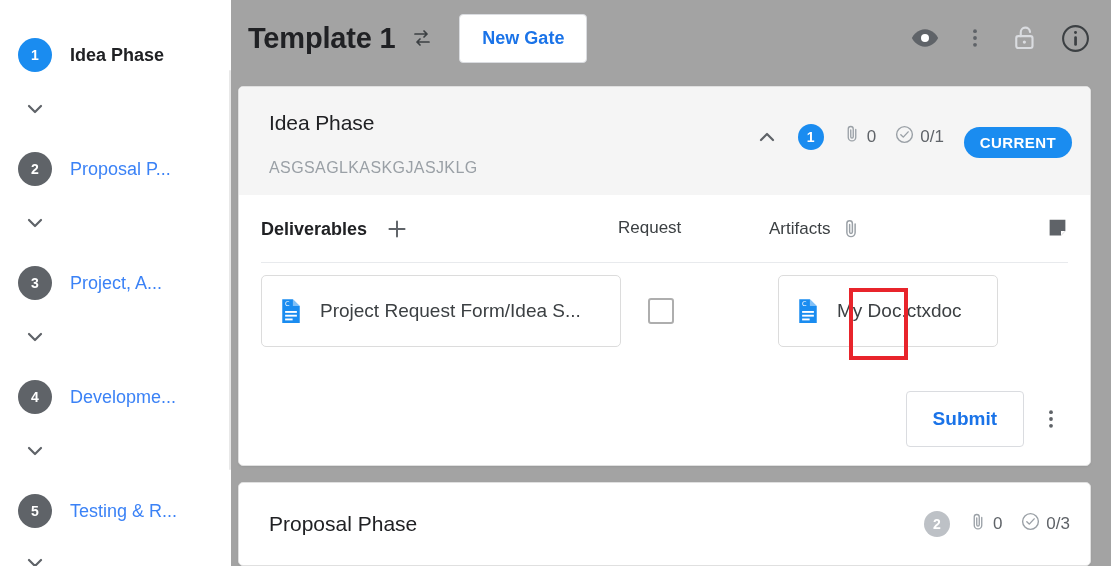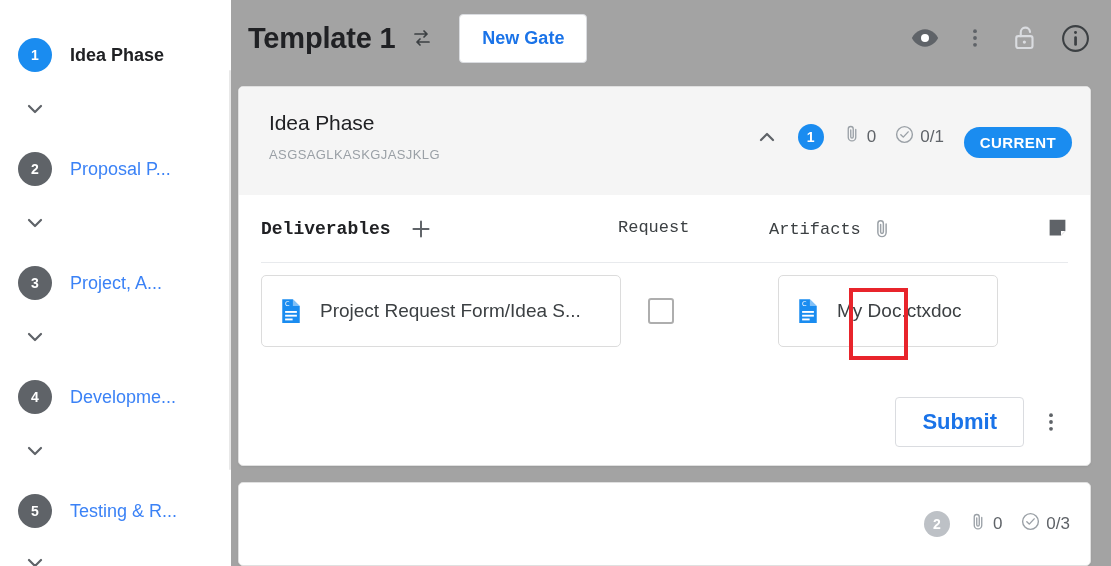--- a/index.html
+++ b/index.html
@@ -113,22 +113,22 @@
     padding: 24px 22px 18px 30px;
     position: relative;
     height: 108px;
   }
   .phase-title-row { display: flex; align-items: center; }
   .phase-title {
     font-size: 21px; color: #202124; font-weight: 400;
     letter-spacing: -0.1px;
   }
   .phase-sub {
-    margin-top: 12px;
-    font-size: 13px; color: #9aa0a6; letter-spacing: 0.4px;
+    margin-top: 24px;
+    font-size: 16px; color: #9aa0a6; letter-spacing: 0.4px;
   }
   .phase-meta {
     position: absolute; right: 18px; top: 28px;
     display: flex; align-items: center; gap: 0;
   }
   .collapse-btn {
     width: 34px; height: 34px;
     display: flex; align-items: center; justify-content: center;
     cursor: pointer; margin-right: 14px;
   }
@@ -154,21 +154,20 @@
     cursor: pointer;
     margin-top: 12px;
   }
 
   
   .table-head {
     position: relative;
     margin: 0 22px; padding: 22px 0 16px 0;
     border-bottom: 1px solid #e8eaed;
     height: 68px;
-    font-family: Liberation Mono, monospace;
   }
   .th { position: absolute; display: flex; align-items: center; }
   .th-deliverables { left: 0; top: 20px; }
   .th-deliverables .lbl { font-size: 18px; font-weight: 700; color: #202124; }
   .plus-btn {
     margin-left: 16px; width: 28px; height: 28px;
     display: flex; align-items: center; justify-content: center; cursor: pointer;
   }
   .th-status { left: 357px; top: 23px; font-size: 17px; color: #3c4043; }
   .th-artifacts { left: 508px; top: 23px; }
@@ -207,24 +206,24 @@
     width: 59px; height: 72px;
     border: 4px solid #e8242b;
     pointer-events: none;
   }
 
   .row-actions {
     position: absolute; right: 22px; bottom: 18px;
     display: flex; align-items: center;
   }
   .submit-btn {
-    height: 50px; padding: 0 26px;
+    height: 56px; padding: 0 26px;
     border: 1px solid #dadce0; border-radius: 4px;
     background: #ffffff; color: #1a73e8;
-    font-size: 22px; font-weight: 700;
+    font-size: 19px; font-weight: 700;
     font-family: "Liberation Sans", sans-serif;
     display: flex; align-items: center; justify-content: center;
     cursor: pointer;
   }
   .kebab {
     margin-left: 10px; width: 34px; height: 46px;
     display: flex; align-items: center; justify-content: center; cursor: pointer;
   }
 
   .phase2-row {
@@ -440,20 +439,21 @@
             <circle cx="12" cy="5.2" r="1.9" fill="#5f6368"></circle>
             <circle cx="12" cy="12" r="1.9" fill="#5f6368"></circle>
             <circle cx="12" cy="18.8" r="1.9" fill="#5f6368"></circle>
           </svg>
         </div>
       </div>
     </div>
 
     <div class="card" id="phase-card-2">
       <div class="phase2-row">
+        <div class="phase2-title">Proposal Phase</div>
         <div class="phase2-meta">
           <div class="num-badge gray">2</div>
           <div class="meta-item">
             <span>
               <svg width="20" height="20" viewBox="0 0 24 24">
                   <path d="M16.5 6.5v9.3a4.5 4.5 0 1 1-9 0V6a3 3 0 1 1 6 0v9.4a1.5 1.5 0 1 1-3 0V7" fill="none" stroke="#9aa0a6" stroke-width="1.6" stroke-linecap="round"></path>
                 </svg>
             </span>
             <span>0</span>
           </div>

